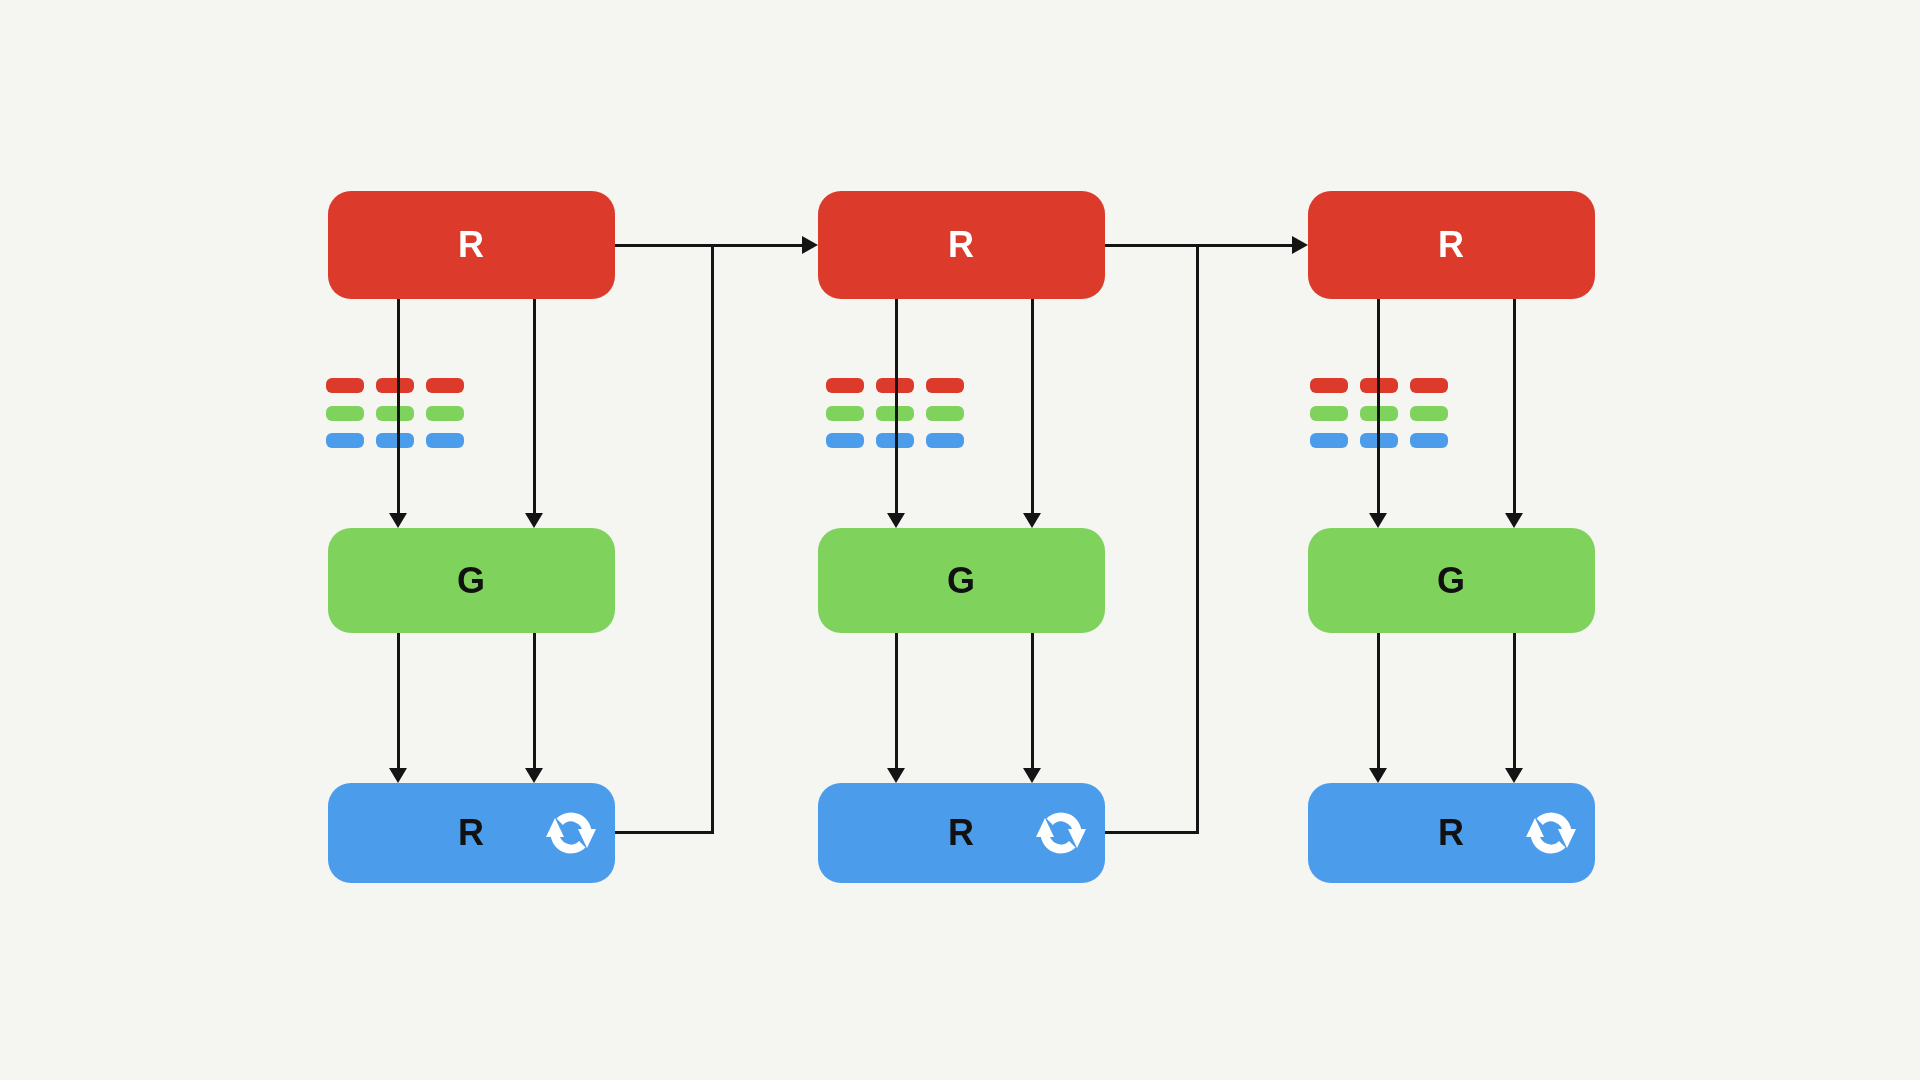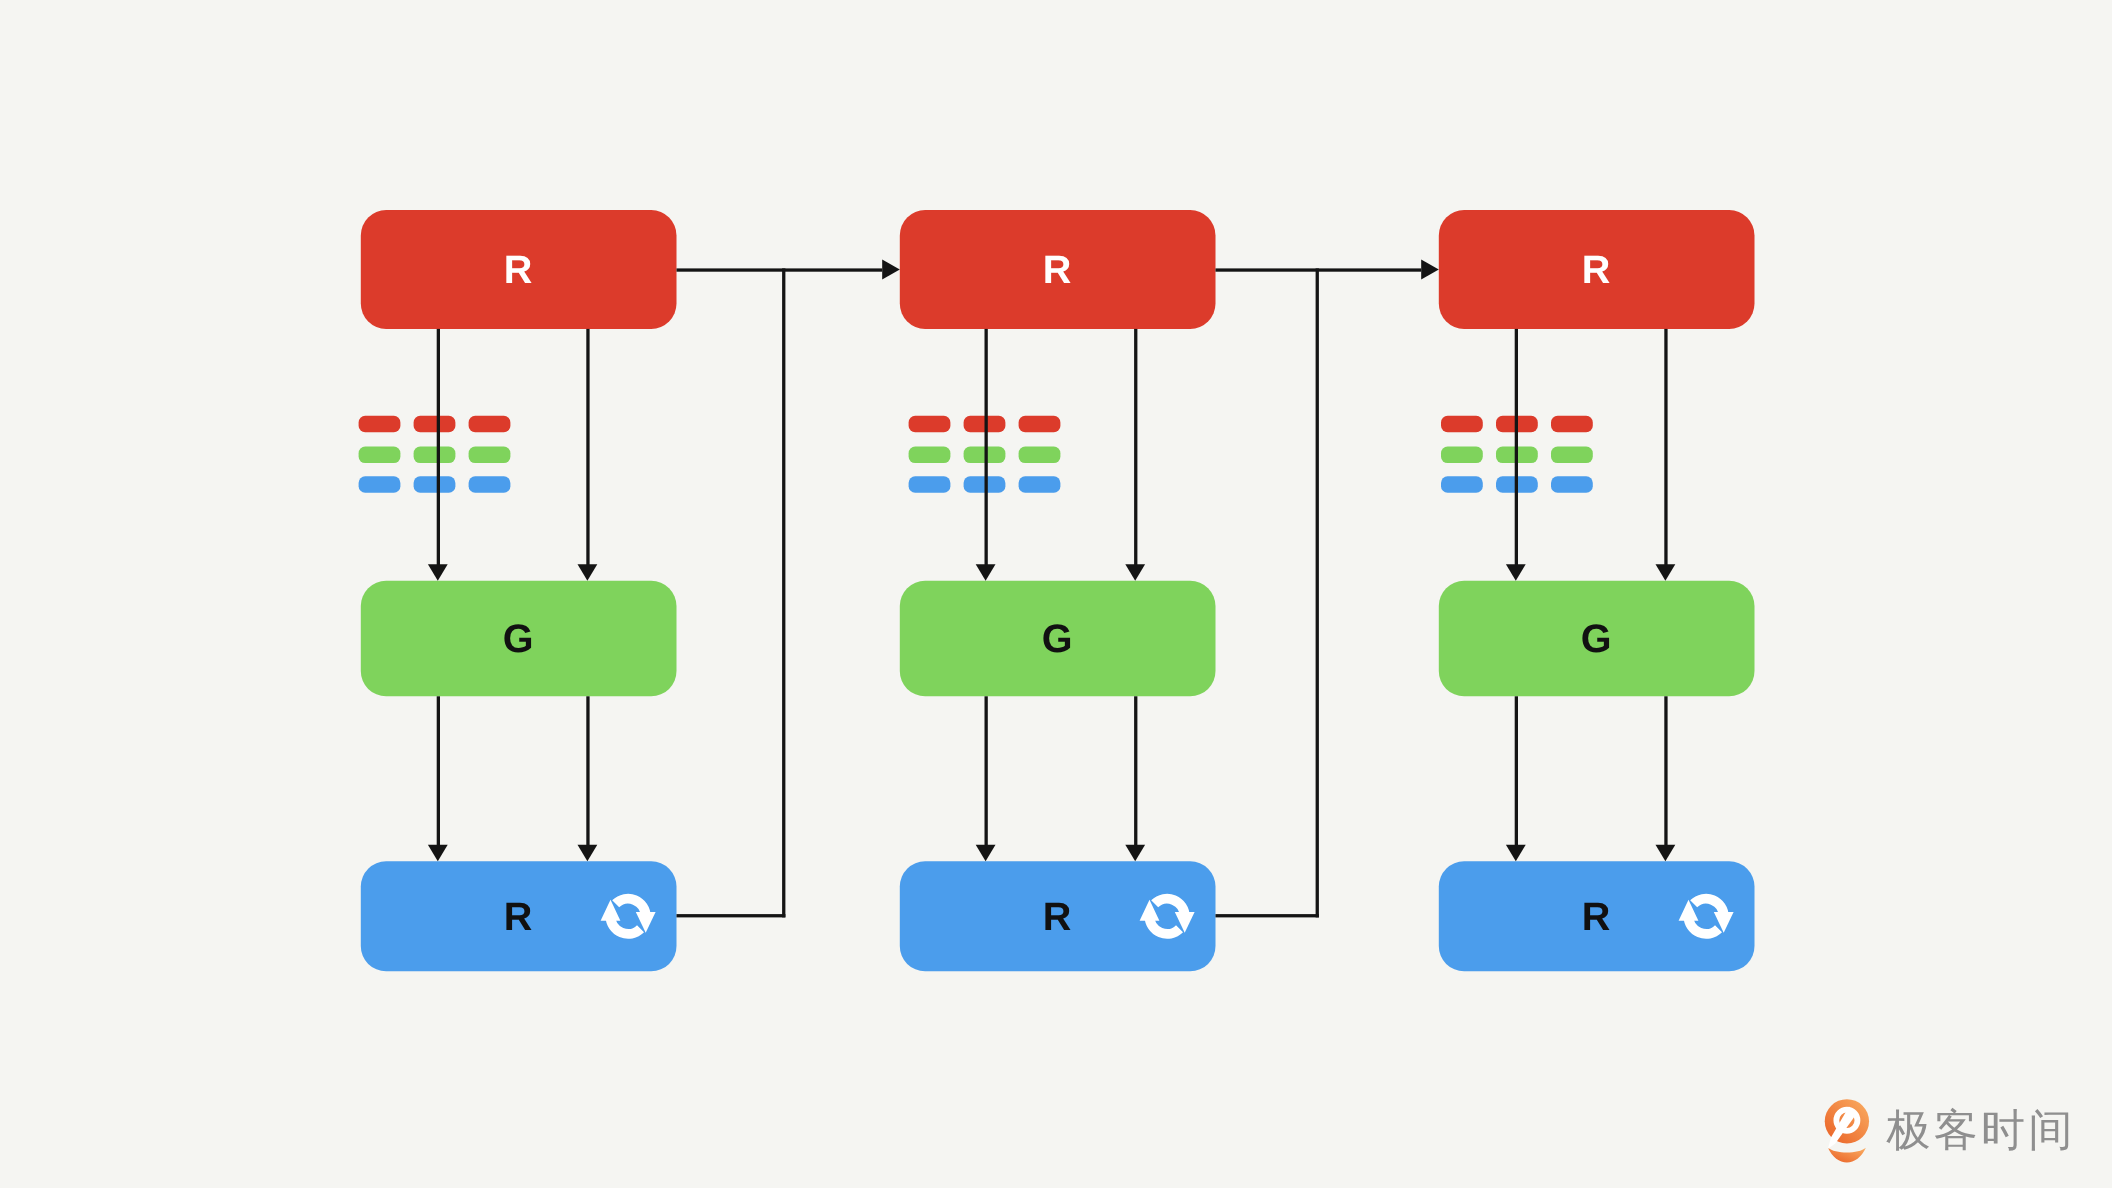--- a/index.html
+++ b/index.html
@@ -177,29 +177,14 @@
   <div class="hline" style="left:615px;top:244px;width:187px;"></div>
   <div class="arrow-right" style="left:802px;top:236px;"></div>
   <div class="vline" style="left:711px;top:244px;height:590px;"></div>
   <div class="hline" style="left:615px;top:831px;width:99px;"></div>
 
   <div class="hline" style="left:1105px;top:244px;width:187px;"></div>
   <div class="arrow-right" style="left:1292px;top:236px;"></div>
   <div class="vline" style="left:1196px;top:244px;height:590px;"></div>
   <div class="hline" style="left:1105px;top:831px;width:94px;"></div>
 
-  <div class="logo">
-    <svg width="46" height="60" viewBox="0 0 48 62">
-      <defs>
-        <linearGradient id="og" x1="1" y1="0" x2="0" y2="1">
-          <stop offset="0" stop-color="#FAAE63"></stop>
-          <stop offset="1" stop-color="#E95F24"></stop>
-        </linearGradient>
-      </defs>
-      <circle cx="24" cy="22" r="21" fill="url(#og)"></circle>
-      <path d="M 6 47 C 13 53 35 53 42 47 C 38 56 31 61 24 61 C 17 61 10 56 6 47 Z" fill="url(#og)"></path>
-      <circle cx="24" cy="21" r="10" fill="none" stroke="#fff" stroke-width="5.5"></circle>
-      <polygon points="26,8 33,15 13,43 6,48 9,37" fill="#fff"></polygon>
-    </svg>
-    <span class="logo-text">极客时间</span>
-  </div>
 
 </div>
 
 </body></html>

